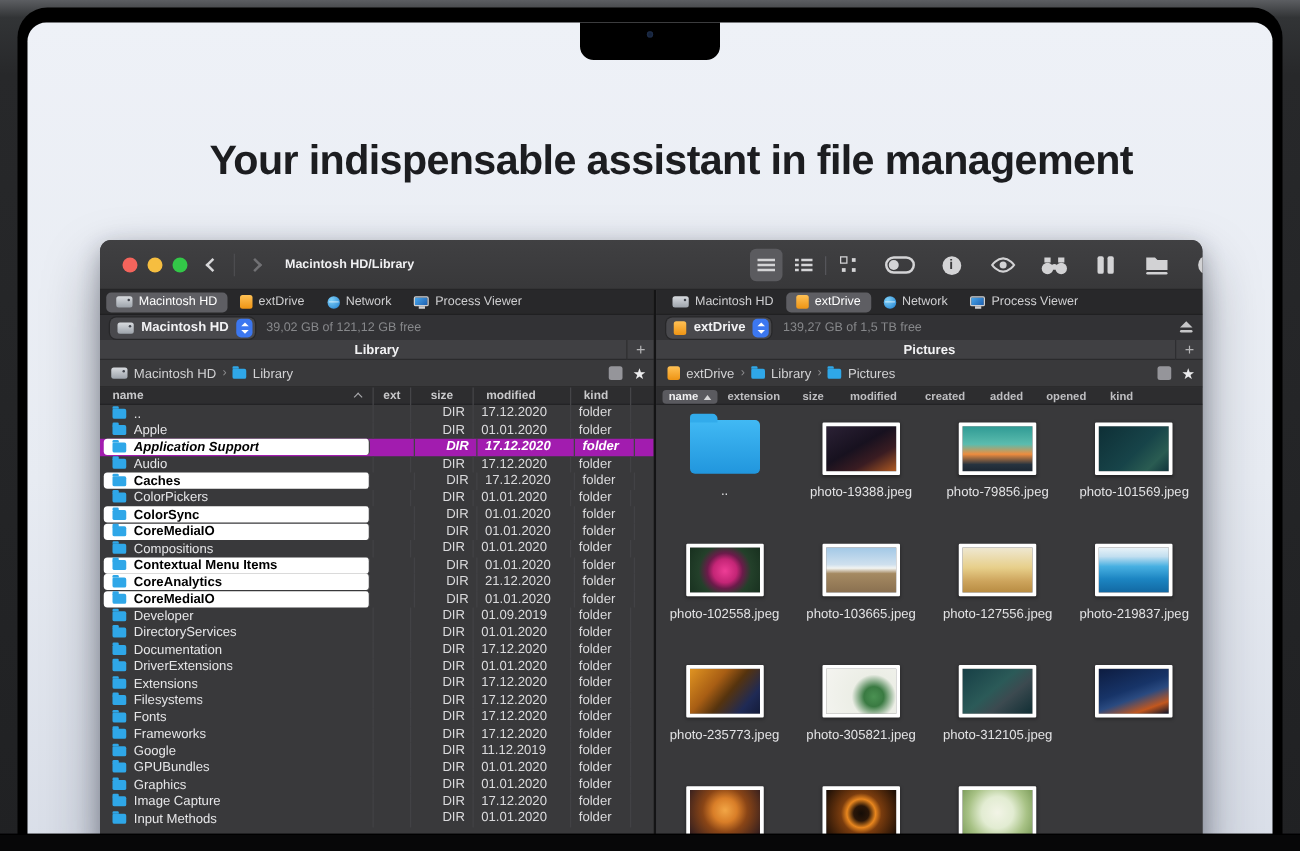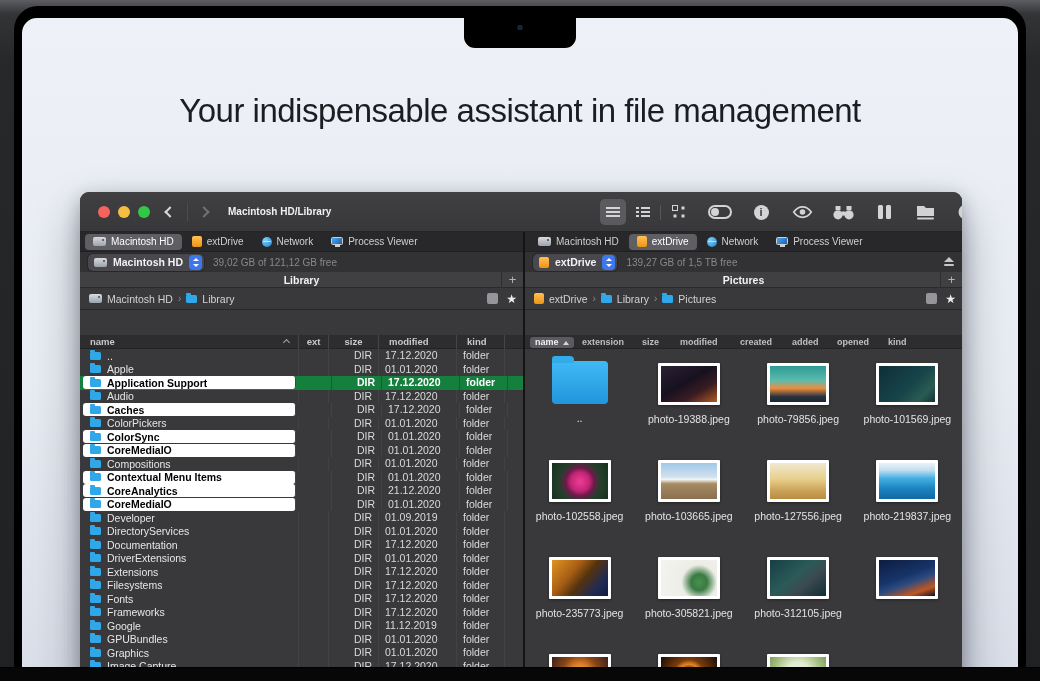--- a/index.html
+++ b/index.html
@@ -11,22 +11,22 @@
     border-radius:24px 24px 0 0;padding:12px 8px 0 8px;}
   .screen-inner{position:relative;width:100%;height:100%;overflow:hidden;
     border-radius:15px 15px 0 0;
     background:linear-gradient(180deg,#eef1f7 0%,#e7ebf2 55%,#d9dee8 100%);}
   .notch{position:absolute;left:50%;transform:translateX(-50%);top:-2px;width:112px;height:32px;
     background:#000;border-radius:0 0 11px 11px;z-index:5;}
   .cam{position:absolute;left:50%;top:9px;transform:translateX(-50%);width:5px;height:5px;
     border-radius:50%;background:#142138;box-shadow:0 0 2px #2a3c5e inset;}
   .bottom-bezel{position:absolute;left:0;right:0;bottom:0;height:14px;background:#070708;z-index:40;
     border-top:1px solid #000;}
-  .headline{position:absolute;top:74px;left:0;width:100%;margin:0;text-align:center;
-    font-size:33px;font-weight:400;letter-spacing:-.5px;color:#1c1d20;}
+  .headline{position:absolute;top:74px;left:0;width:100%;margin:17px;text-align:center;
+    font-size:33px;font-weight:700;letter-spacing:-.5px;color:#1c1d20;}
   
   .window{position:absolute;left:58px;top:174px;width:882px;bottom:0;border-radius:9px 9px 0 0;
     overflow:hidden;background:#39393b;box-shadow:0 22px 45px rgba(25,30,45,.4),0 6px 18px rgba(25,30,45,.3);}
   .titlebar{position:absolute;top:0;left:0;right:0;height:40px;background:linear-gradient(#404042,#38383a);
     border-bottom:1px solid #252527;}
   .traffic{position:absolute;left:18px;top:14px;display:flex;gap:8px;}
   .tl{width:12px;height:12px;border-radius:50%;}
   .tl.r{background:#f4645c}.tl.y{background:#f6be40}.tl.g{background:#33c748}
   .chev{position:absolute;top:16px;width:8px;height:8px;border-left:2px solid #d8d8da;border-bottom:2px solid #d8d8da;}
   .chev.back{left:86px;transform:rotate(45deg);}
@@ -79,34 +79,34 @@
   .plus::after{content:'+';display:block;text-align:center;font-size:13px;line-height:15px;}
   .breadcrumb{height:22px;background:#39393b;border-bottom:1px solid #28282a;display:flex;align-items:center;padding:0 6px 0 9px;gap:5px;}
   .crumb{display:flex;align-items:center;gap:5px;font-size:10.5px;color:#d2d2d4;}
   .crumb-sep{color:#8a8a8c;font-size:10px;}
   .crumb-sep::after{content:'›';}
   .bc-tools{margin-left:auto;display:flex;align-items:center;gap:8px;}
   .sq-btn{width:11px;height:11px;background:#95959a;border-radius:2px;}
   .star-btn{color:#ececee;font-size:12px;line-height:12px;}
   .star-btn::after{content:'★';}
   
-  .colheader{position:relative;height:14px;background:#2d2d2f;border-bottom:1px solid #232325;display:flex;margin-top:25px;}
+  .colheader{position:relative;height:14px;background:#2d2d2f;border-bottom:1px solid #232325;display:flex;}
   .hcell{position:relative;height:14px;font-size:9.5px;font-weight:bold;color:#c9c9cb;line-height:14px;
     border-right:1px solid #454548;}
   .hcell.a-l{padding-left:10px;} .hcell.a-c{text-align:center;}
   .sort-caret{position:absolute;right:9px;top:5px;width:5px;height:5px;border-left:1.5px solid #a8a8ab;
     border-top:1.5px solid #a8a8ab;transform:rotate(45deg);}
   .rhcell{position:absolute;top:2px;height:11px;font-size:9px;font-weight:bold;color:#bfbfc2;line-height:11px;
     display:flex;align-items:center;gap:4px;padding:0 5px;border-radius:3px;}
   .rh-pill{background:#5a5a5f;color:#f0f0f2;}
   .tri-up{width:0;height:0;border-left:3.5px solid transparent;border-right:3.5px solid transparent;border-bottom:4px solid #d6d6d8;}
   
   .list{flex:1;position:relative;background:#39393b;overflow:hidden;}
   .row{display:flex;align-items:center;height:13.5px;font-size:10.5px;color:#e6e6e8;}
-  .row.cursor{background:#15803d;}
+  .row.cursor{background:#a21caf;font-style:italic;}
   .row.cursor .c-size,.row.cursor .c-mod,.row.cursor .c-kind{color:#fff;font-weight:bold;}
   .c-name{display:flex;align-items:center;gap:6px;width:219px;height:13.5px;padding-left:10px;border-right:1px solid #424245;}
   .c-name .ntext{white-space:nowrap;overflow:hidden;}
   .c-name.marked{width:213px;margin:0 3px 0 3px;padding-left:7px;background:#fff;border-radius:3px;height:13px;}
   .c-name.marked + .c-ext{margin-left:3px;}
   .c-name.marked .ntext{color:#000;font-weight:bold;}
   .c-ext{width:30px;height:13.5px;border-right:1px solid #424245;}
   .c-size{width:50px;height:13.5px;line-height:13.5px;text-align:right;padding-right:6px;border-right:1px solid #424245;color:#dadadc;}
   .c-mod{width:78px;height:13.5px;line-height:13.5px;padding-left:6px;border-right:1px solid #424245;color:#dadadc;}
   .c-kind{width:48px;height:13.5px;line-height:13.5px;padding-left:6px;border-right:1px solid #424245;color:#dadadc;}

